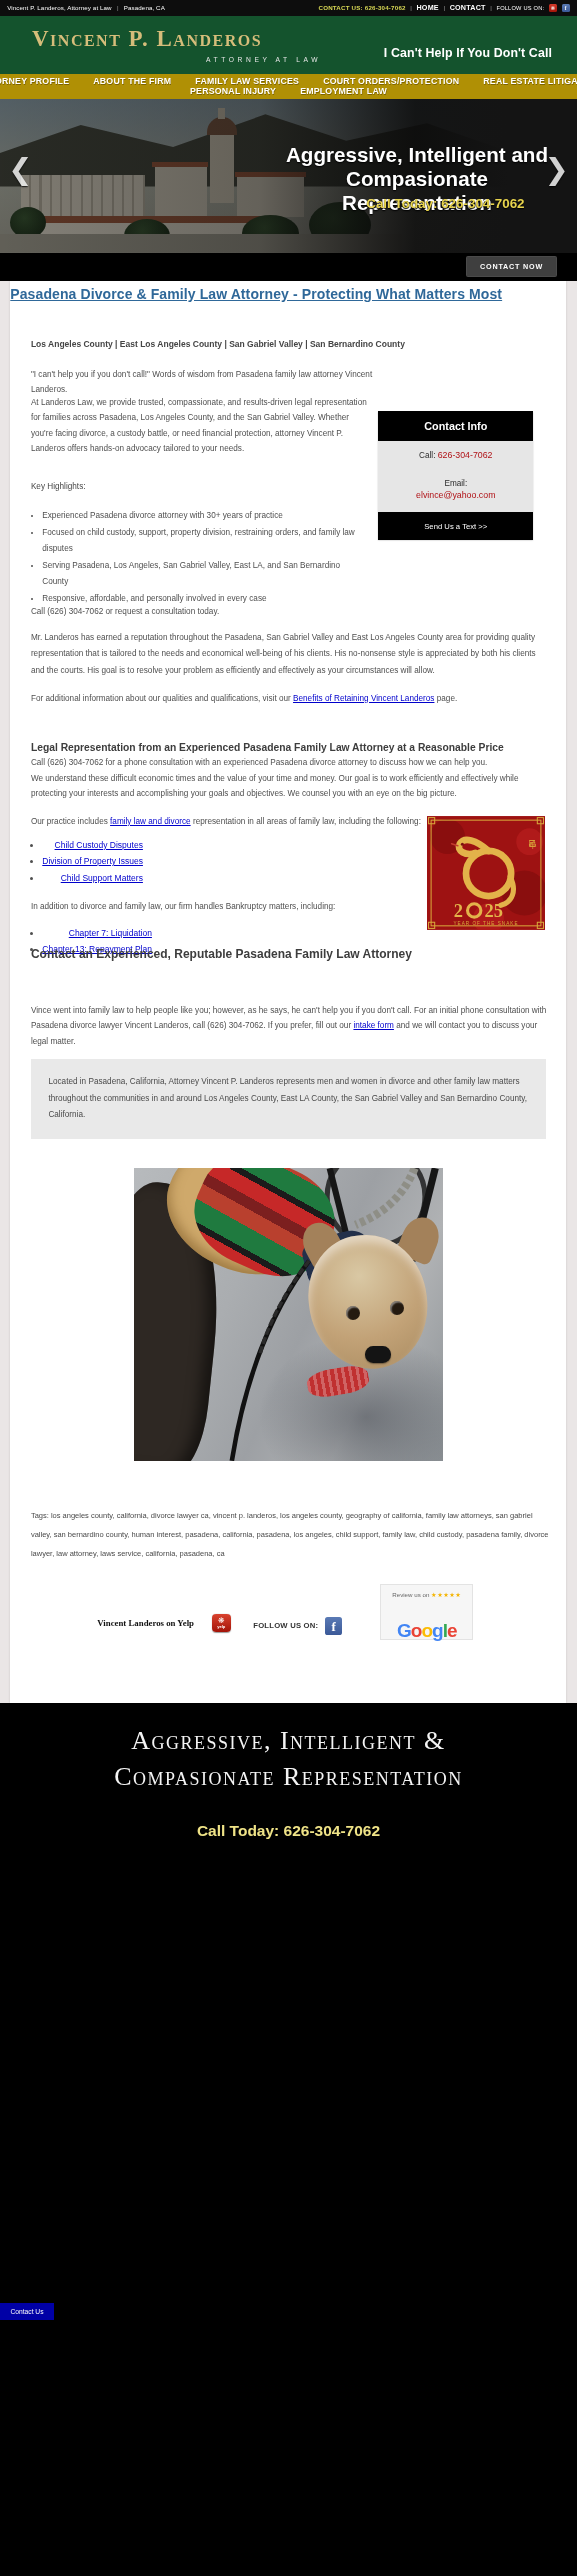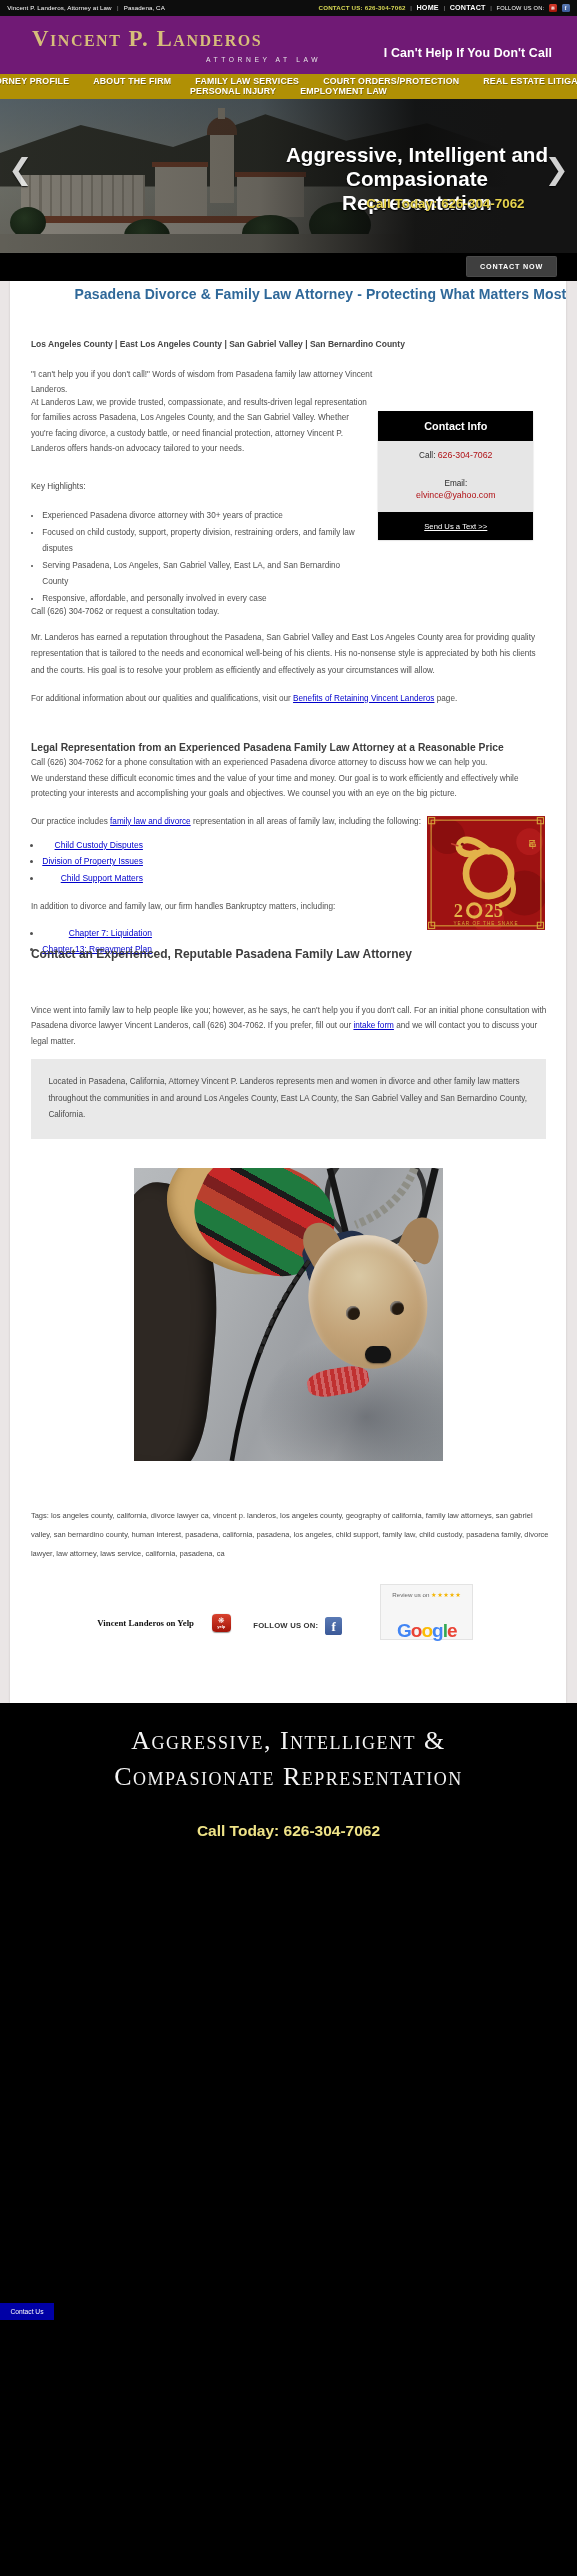--- a/index.html
+++ b/index.html
@@ -14,21 +14,21 @@
   .tb-phone { color:#d9d955; font-weight:bold; font-size:6.2px; letter-spacing:0.2px; }
   .tb-sep { color:#9a9a9a; }
   .tb-link { color:#fff; font-weight:bold; font-size:7.2px; letter-spacing:0.2px; cursor:pointer; }
   .tb-follow { font-size:5.7px; letter-spacing:0.2px; }
   .mini-ic { width:8.2px; height:8.2px; border-radius:1.5px; display:inline-flex; align-items:center;
              justify-content:center; font-size:5.2px; color:#fff; cursor:pointer; }
   .mini-yelp { background:linear-gradient(#d43a2a,#a31409); }
   .mini-fb { background:linear-gradient(#5a7ab5,#3b5998); font-weight:bold; font-family:"Liberation Serif",serif; }
 
   
-  .header { height:58px; background:#701a75; position:relative; }
+  .header { height:58px; background:#14532d; position:relative; }
   .logo { position:absolute; left:32px; top:11.3px; color:#d6bd7a; font-family:"Liberation Serif",serif;
           font-variant:small-caps; font-size:23px; letter-spacing:1.5px; font-weight:bold; line-height:1; }
   .logo-sub { position:absolute; left:206px; top:40px; color:#e8e8e8; font-size:6.7px; letter-spacing:3.6px; }
   .tagline { position:absolute; right:25px; top:30px; color:#fff; font-weight:bold; font-size:12.4px; letter-spacing:0.1px; }
 
   
   .nav { height:25px; background:#b09005; display:flex; flex-direction:column; justify-content:center; gap:0.5px; }
   .nav-row { display:flex; justify-content:center; gap:24px; }
   .nav-item { color:#fff; font-weight:bold; font-size:8.8px; letter-spacing:0.2px;
               text-shadow:0.5px 0.5px 0.5px rgba(90,70,0,.6); cursor:pointer; white-space:nowrap; }
@@ -58,21 +58,21 @@
 
   
   .strip { height:28px; background:#000; display:flex; align-items:center; justify-content:flex-end; padding-right:19.6px; }
   .contact-now { background:#3f3f3f; color:#fff; font-weight:bold; font-size:7.2px; letter-spacing:0.8px;
                  padding:4.6px 13.4px; border-radius:1.5px; cursor:pointer; border:0.5px solid #4a4a4a; }
 
   
   .page { background:#eae6e6; padding:0 10.3px; }
   .card { position:relative; width:556px; height:1422px; background:#fff; box-shadow:0 0 2.1px rgba(0,0,0,.15); }
   .abs { position:absolute; }
-  .heading { top:5.2px; left:0; right:0; text-align:right; color:#2f6899; font-weight:bold; font-size:14px; letter-spacing:0.1px; }
+  .heading { top:5.2px; left:0; right:0; text-align:left; color:#2f6899; font-weight:bold; font-size:14px; letter-spacing:0.1px;text-decoration:underline; }
   .counties { top:58px; left:20.6px; font-weight:bold; font-size:8.5px; color:#454545; }
   .para { color:#4f4f4f; font-size:8.2px; line-height:15.5px; }
   .p-quote { top:86px; left:20.6px; width:361px; }
   .p-about { top:114px; left:20.6px; width:340px; }
   .hl-label { top:201px; left:20.6px; font-size:8.2px; color:#474747; }
   .ul-generic { list-style:disc; color:#4f4f4f; }
   .ul-highlights { top:227px; left:32px; width:319px; font-size:8.2px; line-height:16px; }
   .ul-highlights li { margin-bottom:1px; }
   .p-call1 { top:323px; left:20.6px; width:464px; }
   .p-reputation { top:349px; left:20.6px; width:515px; line-height:16.5px; }
@@ -94,21 +94,21 @@
   .tags { top:1225px; left:20.6px; width:520px; font-size:7.5px; line-height:19px; color:#4a4a4a; }
 
   
   .cbox { top:130px; right:33px; width:155px; box-shadow:0 0.5px 1.5px rgba(0,0,0,.25); }
   .cbox-head { background:#000; color:#fff; text-align:center; font-weight:bold; font-size:10.8px; padding:9.3px 0; }
   .cbox-body { background:#e6e6e6; text-align:center; padding:9.3px 5.2px 12.4px; color:#2b2b2b; font-size:8.2px; }
   .cbox-phone { color:#b01217; font-size:8.8px; }
   .cbox-email-label { margin-top:18.5px; }
   .cbox-email { color:#b01217; font-size:8.8px; margin-top:2.1px; }
   .cbox-foot { background:#000; text-align:center; padding:9.3px 0; }
-  .cbox-foot span { color:#fff; font-size:7.7px; text-decoration:underline; cursor:pointer; }
+  .cbox-foot span { color:#fff; font-size:7.7px; cursor:pointer; }
 
   
   .snake-card { top:535px; left:417px; width:118px; height:114px; cursor:default; }
 
   
   .dog { top:887px; left:124px; width:309px; height:293px; overflow:hidden;
          background:linear-gradient(115deg,#b7babd 0%,#aaadb0 35%,#9da0a4 55%,#b0b2b4 75%,#8d9296 100%); }
   .dp-shade { position:absolute; right:-31px; bottom:-41px; width:216px; height:170px;
               background:radial-gradient(ellipse at center, rgba(40,45,55,.45), rgba(0,0,0,0) 70%); }
   .dp-jacket { position:absolute; left:-36px; top:15.5px; width:118px; height:289px; background:#2e2823;

